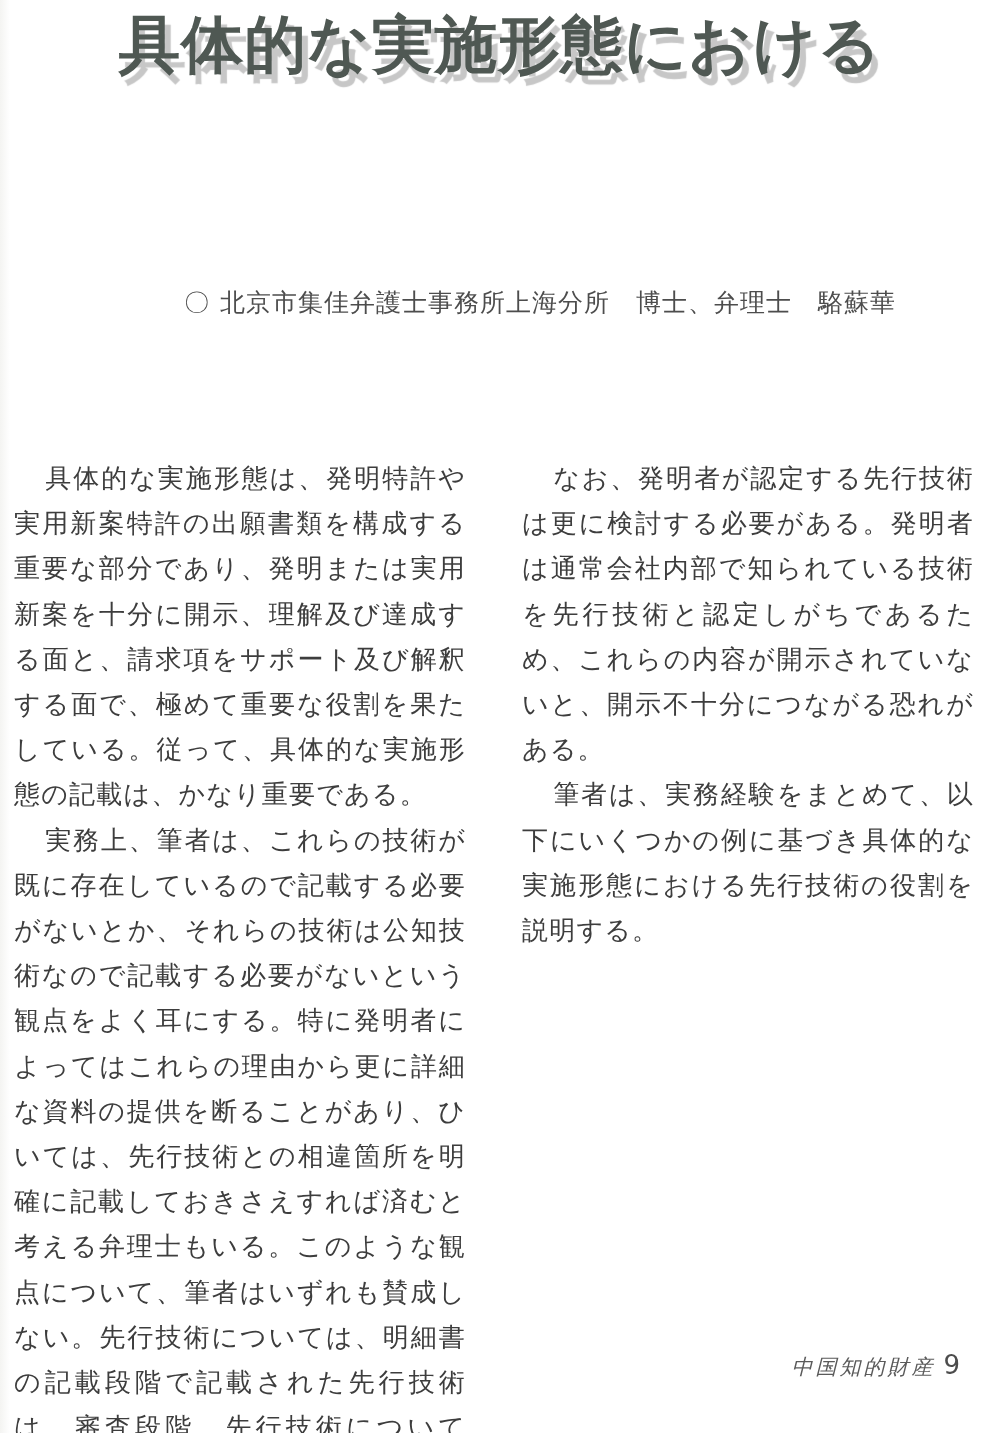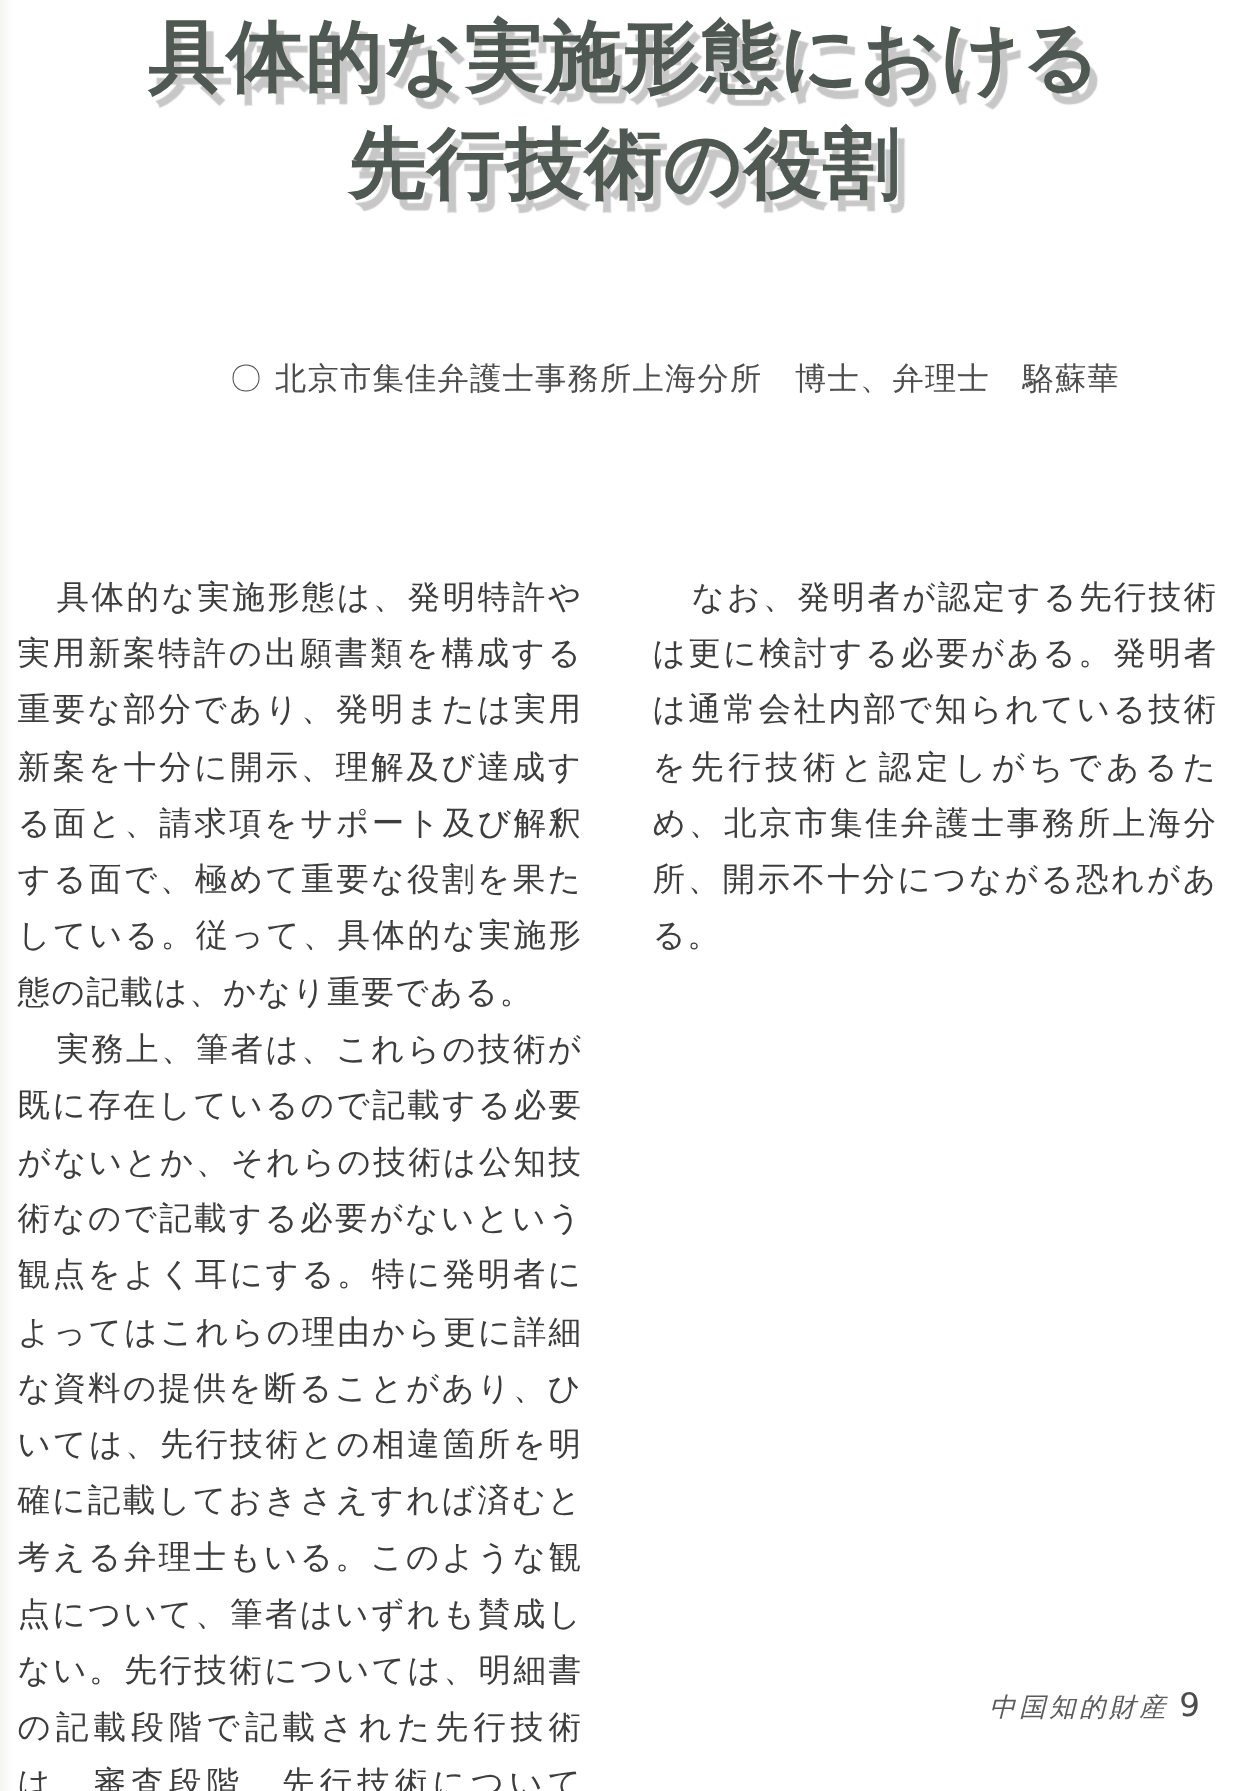--- a/index.html
+++ b/index.html
@@ -89,33 +89,33 @@
     margin-left: 8px;
   }
 </style>
 </head>
 <body>
 
 <div class="page">
 
   <div class="title-block">
     <div class="title-line">具体的な実施形態における</div>
-    <div class="title-line">先行技術の役割</div>
   </div>
 
   <div class="byline">
     <span class="marker">〇</span><span>北京市集佳弁護士事務所上海分所　博士、弁理士　駱蘇華</span>
   </div>
 
   <div class="column column-left">
       <p class="para indent">具体的な実施形態は、発明特許や実用新案特許の出願書類を構成する重要な部分であり、発明または実用新案を十分に開示、理解及び達成する面と、請求項をサポート及び解釈する面で、極めて重要な役割を果たしている。従って、具体的な実施形態の記載は、かなり重要である。</p>
       <p class="para indent">実務上、筆者は、これらの技術が既に存在しているので記載する必要がないとか、それらの技術は公知技術なので記載する必要がないという観点をよく耳にする。特に発明者によってはこれらの理由から更に詳細な資料の提供を断ることがあり、ひいては、先行技術との相違箇所を明確に記載しておきさえすれば済むと考える弁理士もいる。このような観点について、筆者はいずれも賛成しない。先行技術については、明細書の記載段階で記載された先行技術は、審査段階、先行技術については、無効審判段階及び訴訟段階の先行技術と比べて、異なる可能性がある。明細</p>
     </div>
 
   <div class="column column-right">
-      <p class="para indent">なお、発明者が認定する先行技術は更に検討する必要がある。発明者は通常会社内部で知られている技術を先行技術と認定しがちであるため、北京市集佳弁護士事務所上海分所、開示不十分につながる恐れがある。</p>
+      <p class="para indent">なお、発明者が認定する先行技術は更に検討する必要がある。発明者は通常会社内部で知られている技術を先行技術と認定しがちであるため、これらの内容が開示されていないと、開示不十分につながる恐れがある。</p>
+      <p class="para indent">筆者は、実務経験をまとめて、以下にいくつかの例に基づき具体的な実施形態における先行技術の役割を説明する。</p>
     </div>
 
   <div class="footer">
     <span class="journal">中国知的財産</span><span class="pagenum">9</span>
   </div>
 
 </div>
 
 </body></html>

